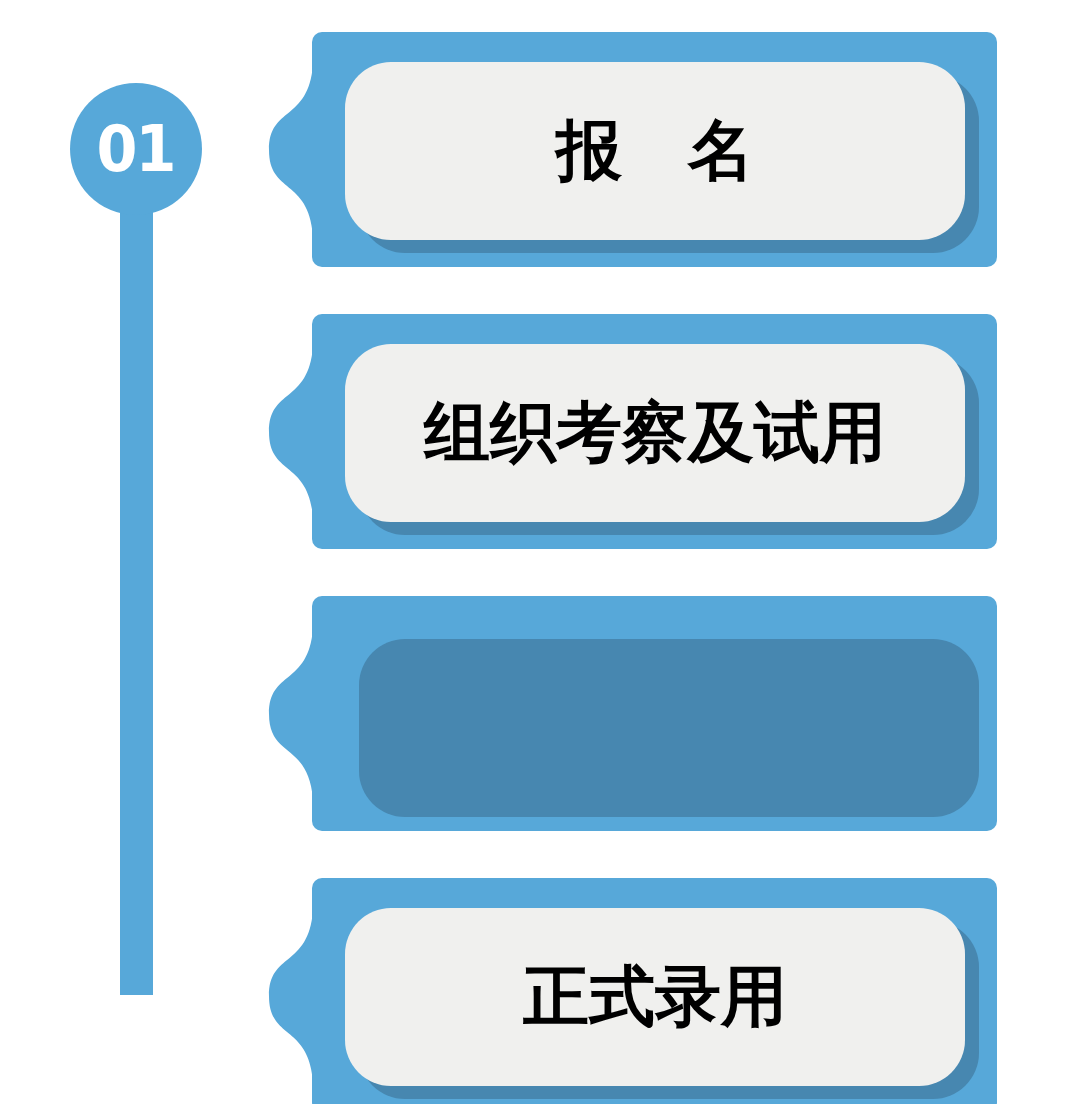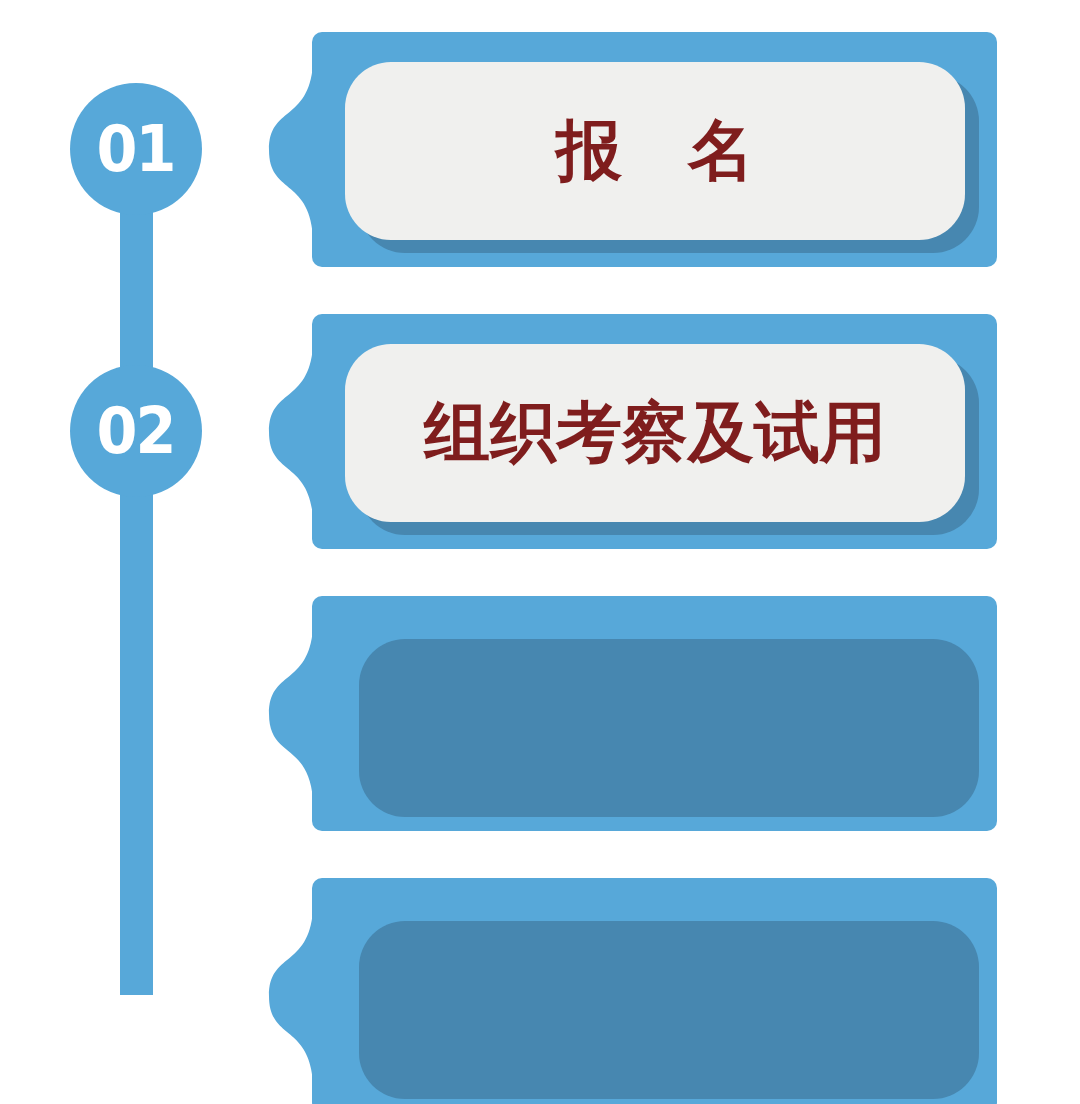--- a/index.html
+++ b/index.html
@@ -63,21 +63,21 @@
   
   .panel{
     position:absolute;
     left:33px;top:30px;
     width:620px;height:178px;
     background:#f0f0ee;
     border-radius:46px;
     display:flex;align-items:center;justify-content:center;
   }
   .label{
-    color:#7f1d1d;
+    color:#000000;
     font-size:66px;
     font-weight:700;
     line-height:1;
     white-space:nowrap;
   }
   
   .c1{top:71px;}  .c2{top:353px;} .c3{top:635px;} .c4{top:917px;}
   .k1{top:20px;}  .k2{top:302px;} .k3{top:584px;} .k4{top:866px;}
 </style>
 </head>
@@ -93,23 +93,20 @@
   <div class="card k1">
     <svg class="notch" viewBox="0 0 48 200" xmlns="http://www.w3.org/2000/svg">
       <path d="M48,15 C43,72 4,56 4,100 C4,144 43,128 48,185 Z" fill="#57a8d9"></path>
     </svg>
     <div class="panel-shadow"></div>
     <div class="panel">
       <span class="label">报　名</span>
     </div>
   </div>
 
-  <div class="circle c2">
-    <span class="num">02</span>
-  </div>
   <div class="card k2">
     <svg class="notch" viewBox="0 0 48 200" xmlns="http://www.w3.org/2000/svg">
       <path d="M48,15 C43,72 4,56 4,100 C4,144 43,128 48,185 Z" fill="#57a8d9"></path>
     </svg>
     <div class="panel-shadow"></div>
     <div class="panel">
       <span class="label">组织考察及试用</span>
     </div>
   </div>
 
@@ -118,15 +115,18 @@
       <path d="M48,15 C43,72 4,56 4,100 C4,144 43,128 48,185 Z" fill="#57a8d9"></path>
     </svg>
     <div class="panel-shadow"></div>
   </div>
 
   <div class="card k4">
     <svg class="notch" viewBox="0 0 48 200" xmlns="http://www.w3.org/2000/svg">
       <path d="M48,15 C43,72 4,56 4,100 C4,144 43,128 48,185 Z" fill="#57a8d9"></path>
     </svg>
     <div class="panel-shadow"></div>
+    <div class="panel">
+      <span class="label">正式录用</span>
+    </div>
   </div>
 
 </div>
 
 </body></html>

